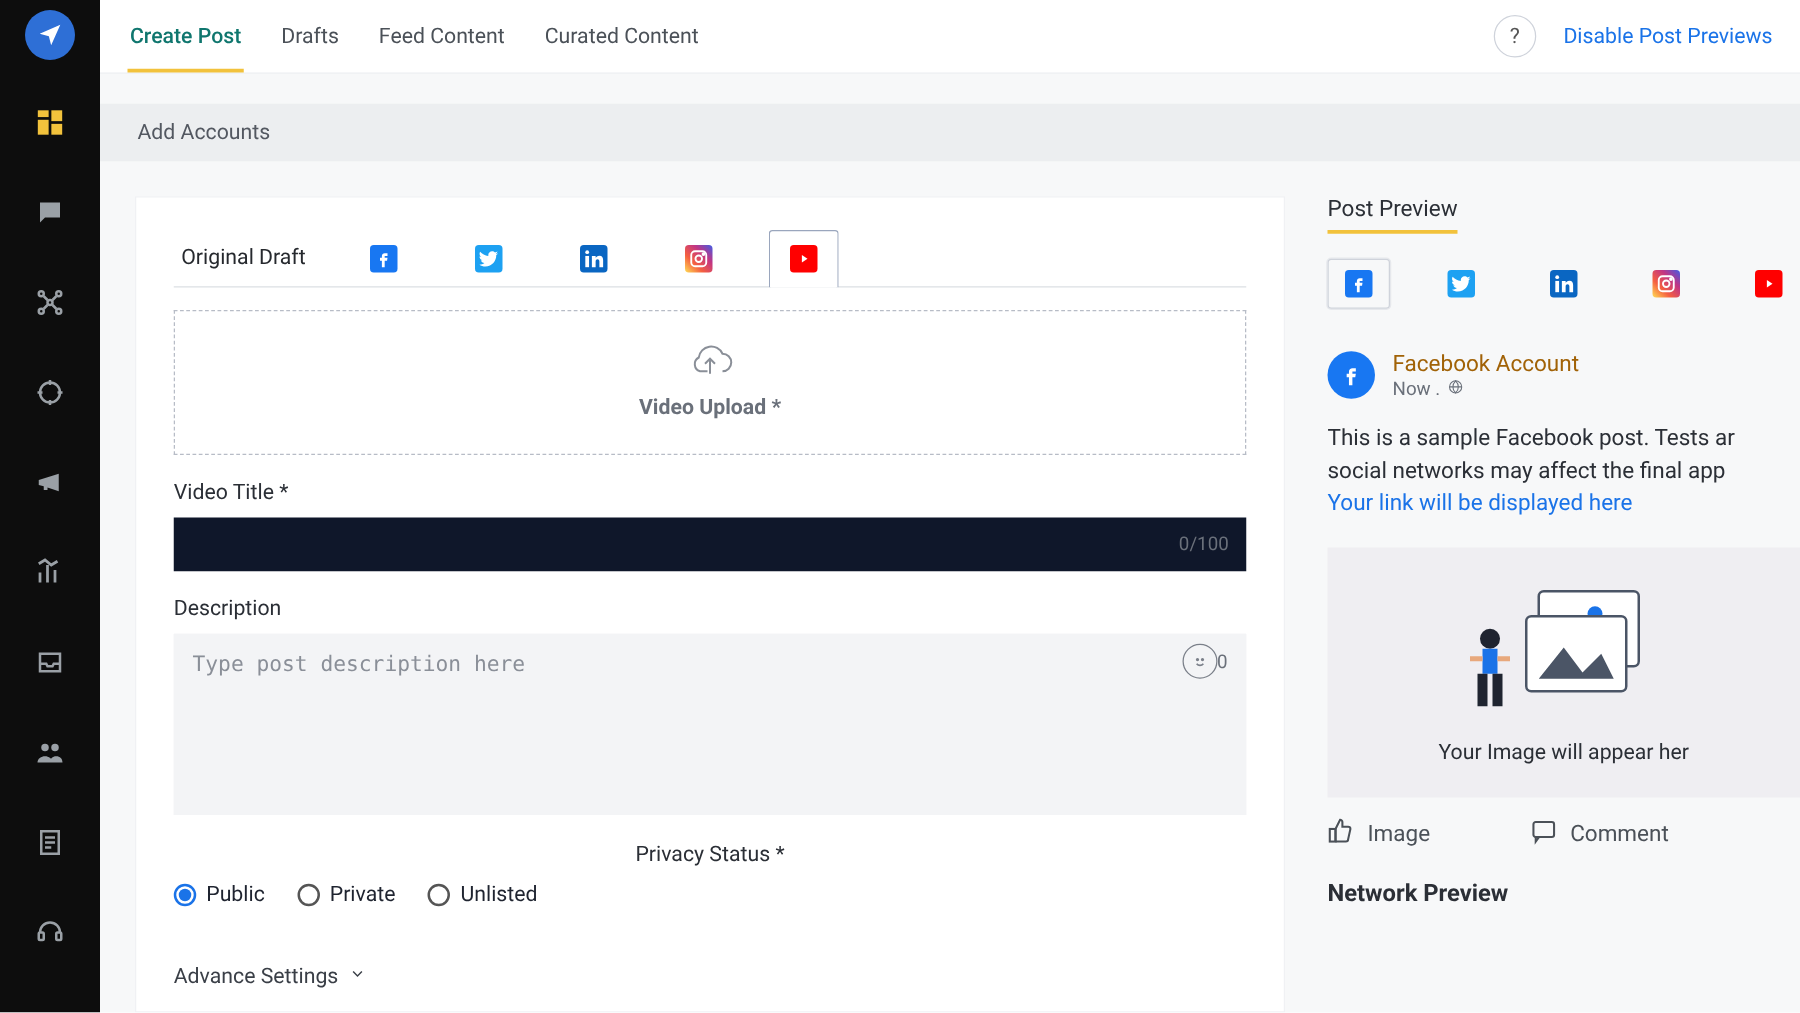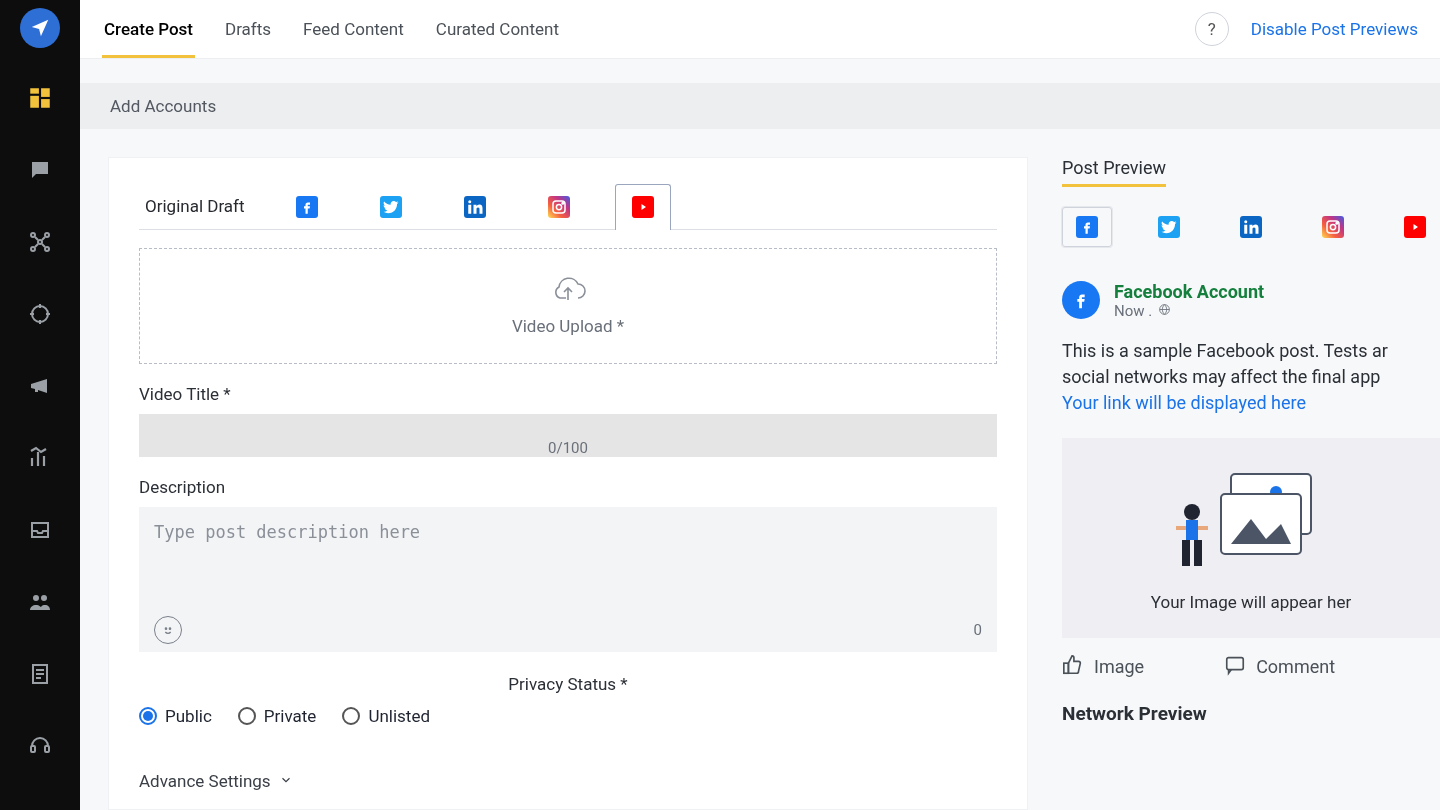--- a/index.html
+++ b/index.html
@@ -37,21 +37,21 @@
     display:flex; align-items:flex-end;
     padding: 0 22px;
     border-bottom:1px solid #eceef1;
     position:relative;
   }
   .toptabs { display:flex; gap:28px; height:100%; align-items:center; }
   .toptab {
     font-size:17px; color:#4b5158; padding:18px 2px 16px; cursor:pointer;
     border-bottom:3px solid transparent;
   }
-  .toptab.active { color:#000000; border-bottom-color:#f2c23c; font-weight:500; }
+  .toptab.active { color:#0f766e; border-bottom-color:#f2c23c; font-weight:500; }
   .topbar-right { margin-left:auto; display:flex; align-items:center; gap:22px; padding-bottom:12px; }
   .help-btn {
     width:34px; height:34px; border-radius:50%; border:1px solid #cfd3db;
     display:flex; align-items:center; justify-content:center; color:#555; cursor:pointer;
     font-size:17px;
   }
   .link-blue { color:#1a73e8; font-size:17px; cursor:pointer; }
 
   
   .accounts-strip {
@@ -96,37 +96,38 @@
   .net-icon { width:22px; height:22px; border-radius:3px; display:flex; align-items:center; justify-content:center; }
   .net-icon svg { width:18px; height:18px; }
 
   .upload-zone {
     margin-top:18px;
     height:120px;
     border:1px dashed #b7bcc6;
     display:flex; flex-direction:column; align-items:center; justify-content:center;
     color:#6a707a; cursor:pointer; font-size:17px;
     gap:6px;
+    font-weight:bold;
   }
 
   .field-label { font-size:17px; color:#2b2f36; margin-top:20px; }
   .title-input-wrap {
-    margin-top:10px; height:44px; background:#e5e5e5;
-    display:flex; align-items:center; padding:0 14px;flex-direction:column;
+    margin-top:10px; height:44px; background:#0f172a;
+    display:flex; align-items:center; padding:0 14px;
   }
   .title-input-wrap input {
     flex:1; border:none; background:transparent; font-size:16px; outline:none;
   }
   .counter { color:#6a707a; font-size:15px; }
 
   .desc-wrap {
     margin-top:10px; height:150px; background:#f3f4f6;
     border:1px solid #f3f4f6;
     position:relative;
-    display:flex; flex-direction:column;
+    display:flex; flex-direction:row;
   }
   .desc-wrap textarea {
     flex:1; border:none; background:transparent; padding:14px 14px 0 14px;
     font-size:17px; resize:none; outline:none; color:#2b2f36;
   }
   .desc-wrap textarea::placeholder { color:#8a8f98; }
   .desc-footer { height:42px; display:flex; align-items:center; justify-content:space-between; padding:0 14px; }
   .emoji-btn { width:28px; height:28px; border:1.5px solid #7b808a; border-radius:50%; display:flex; align-items:center; justify-content:center; color:#7b808a; cursor:pointer; }
 
   .privacy-row { margin-top:22px; font-size:17px;text-align:center; }
@@ -154,21 +155,21 @@
   .preview-net-row { display:flex; gap:32px; }
   .preview-net {
     width:54px; height:40px; display:flex; align-items:center; justify-content:center;
     border:1px solid transparent; cursor:pointer; border-radius:3px;
   }
   .preview-net.active { border-color:#cfd3db; box-shadow:0 0 0 1px #e6e8ec; }
 
   .fb-post { margin-top:34px; }
   .fb-head { display:flex; gap:14px; align-items:center; }
   .avatar { width:38px; height:38px; border-radius:50%; background:#1877f2; display:flex; align-items:center; justify-content:center; }
-  .acct-name { font-size:18px; font-weight:700; color:#15803d; }
+  .acct-name { font-size:18px; font-weight:400; color:#a16207; }
   .acct-sub { font-size:15px; color:#6a707a; display:flex; align-items:center; gap:6px; }
   .fb-body { margin-top:18px; font-size:18px; line-height:1.45; color:#2b2f36; }
   .fb-link { color:#1a73e8; }
   .fb-media {
     margin-top:22px; height:200px; background:#efeef2;
     display:flex; flex-direction:column; align-items:center; justify-content:center; gap:14px;
     color:#2b2f36; font-size:17px;
   }
   .fb-actions { margin-top:16px; display:flex; gap:80px; color:#4b5158; font-size:18px; }
   .fb-action { display:flex; align-items:center; gap:10px; cursor:pointer; }

